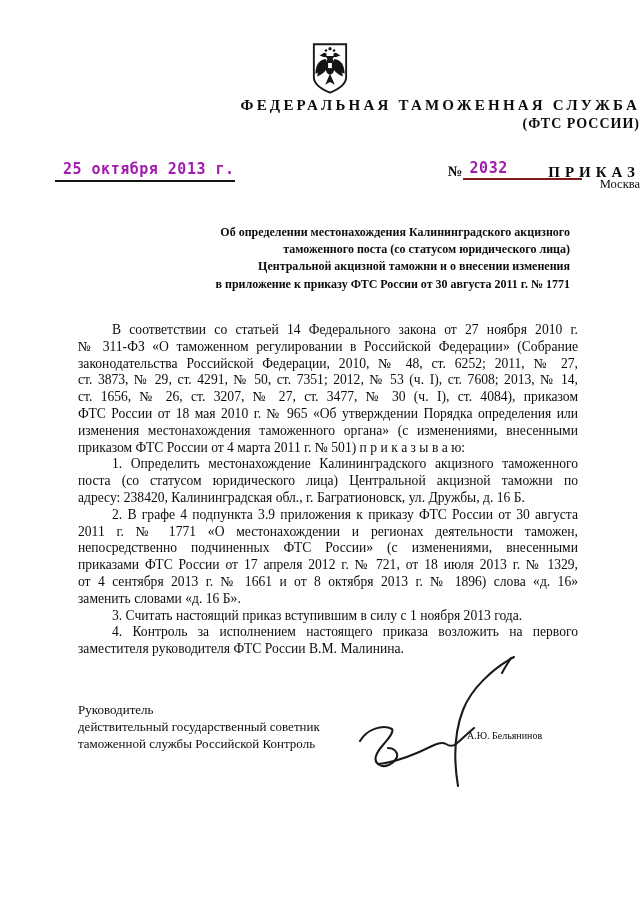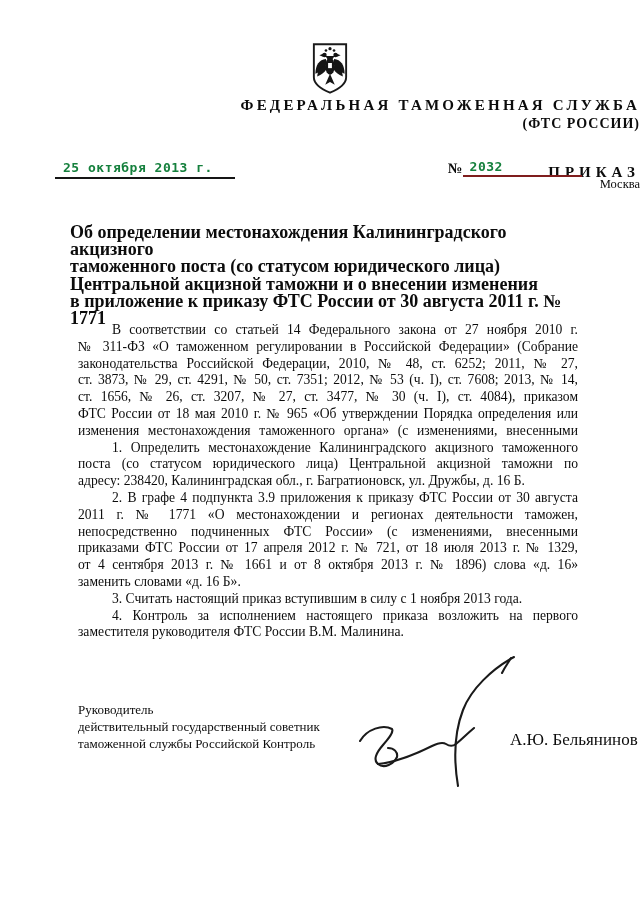--- a/index.html
+++ b/index.html
@@ -13,55 +13,55 @@
   }
   .abs{position:absolute;}
   .center{left:0;width:640px;text-align:right;}
 
   .org-name{top:97px;font-weight:bold;font-size:15px;letter-spacing:3.2px;}
   .org-abbr{top:116px;font-weight:bold;font-size:14px;letter-spacing:1px;}
   .doc-type{top:140px;font-weight:bold;font-size:15px;letter-spacing:5px;margin-top:24px;}
 
   .stamp{
     font-family:"DejaVu Sans Mono", monospace;
-    font-weight:bold;font-size:13px;letter-spacing:0.5px;color:#15803d;
+    font-weight:bold;font-size:15px;letter-spacing:0.5px;color:#a21caf;
   }
   .date-field{
     left:55px;top:160px;width:172px;
     border-bottom:2px solid #151515;
     padding:0 0 2px 8px;
   }
   .number-field{left:448px;top:159px;font-size:14.5px;}
   .number-sign{font-family:"Liberation Serif", serif;font-weight:bold;}
   .number-value{
     display:inline-block;width:112px;
     border-bottom:2px solid #7f1d1d;
     padding:0 0 1px 7px;vertical-align:bottom;
   }
   .city{top:177px;font-size:12.5px;}
 
   .subject{
     left:70px;top:224px;width:500px;
-    text-align:left;font-weight:bold;
-    font-size:18px;line-height:17.2px;
+    text-align:right;font-weight:bold;
+    font-size:12px;line-height:17.2px;
   }
 
   .body-text{
     left:78px;top:322px;width:500px;
     font-size:13.6px;line-height:16.8px;
   }
   .line{white-space:normal;}
   .line.just{text-align:justify;text-align-last:justify;}
   .line.indent{text-indent:34px;}
 
   .sig-position{
     left:78px;top:701px;width:310px;
     font-size:13px;line-height:17.2px;
   }
-  .sig-name{left:510px;top:730px;font-size:17px;}
+  .sig-name{left:467px;top:730px;font-size:10px;}
 
   .emblem{left:308px;top:42px;}
   .sig-svg{left:340px;top:640px;}
 </style>
 </head>
 <body>
 
 <div class="page">
 
   <svg class="abs emblem" width="44" height="53" viewBox="0 0 60 72" aria-hidden="true">
@@ -103,20 +103,21 @@
     </div>
 
   <div class="abs body-text">
       <div class="line indent just">В соответствии со статьей 14 Федерального закона от 27 ноября 2010 г.</div>
       <div class="line just">№ 311-ФЗ «О таможенном регулировании в Российской Федерации» (Собрание</div>
       <div class="line just">законодательства Российской Федерации, 2010, № 48, ст. 6252; 2011, № 27,</div>
       <div class="line just">ст. 3873, № 29, ст. 4291, № 50, ст. 7351; 2012, № 53 (ч. I), ст. 7608; 2013, № 14,</div>
       <div class="line just">ст. 1656, № 26, ст. 3207, № 27, ст. 3477, № 30 (ч. I), ст. 4084), приказом</div>
       <div class="line just">ФТС России от 18 мая 2010 г. № 965 «Об утверждении Порядка определения или</div>
       <div class="line just">изменения местонахождения таможенного органа» (с изменениями, внесенными</div>
+      <div class="line">приказом ФТС России от 4 марта 2011 г. № 501) п р и к а з ы в а ю:</div>
       <div class="line indent just">1. Определить местонахождение Калининградского акцизного таможенного</div>
       <div class="line just">поста (со статусом юридического лица) Центральной акцизной таможни по</div>
       <div class="line">адресу: 238420, Калининградская обл., г. Багратионовск, ул. Дружбы, д. 16 Б.</div>
       <div class="line indent just">2. В графе 4 подпункта 3.9 приложения к приказу ФТС России от 30 августа</div>
       <div class="line just">2011 г. № 1771 «О местонахождении и регионах деятельности таможен,</div>
       <div class="line just">непосредственно подчиненных ФТС России» (с изменениями, внесенными</div>
       <div class="line just">приказами ФТС России от 17 апреля 2012 г. № 721, от 18 июля 2013 г. № 1329,</div>
       <div class="line just">от 4 сентября 2013 г. № 1661 и от 8 октября 2013 г. № 1896) слова «д. 16»</div>
       <div class="line">заменить словами «д. 16 Б».</div>
       <div class="line indent">3. Считать настоящий приказ вступившим в силу с 1 ноября 2013 года.</div>

